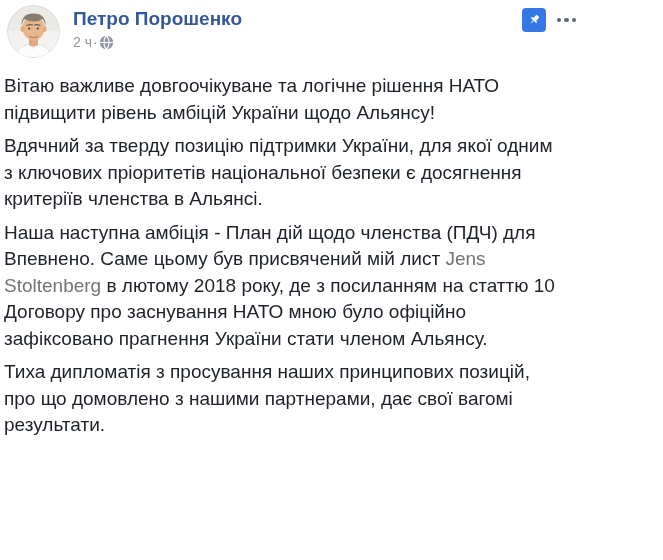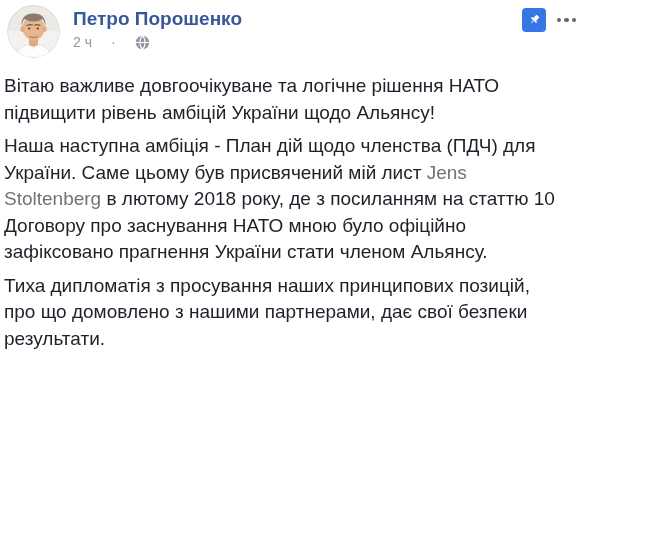--- a/index.html
+++ b/index.html
@@ -43,21 +43,21 @@
     color: #365899;
     font-size: 19px;
     font-weight: bold;
     line-height: 24px;
     text-decoration: none;
     cursor: pointer;
   }
   .meta {
     display: flex;
     align-items: center;
-    gap: 19px;
+    gap: 1px;
     margin-top: 3px;
     color: #90949c;
     font-size: 14px;
     line-height: 17px;
   }
   .meta .timestamp { cursor: pointer; }
   .globe { display: inline-flex; align-items: center; }
   .header-actions {
     position: absolute;
     right: 7px;
@@ -172,17 +172,18 @@
         <span class="dot"></span>
         <span class="dot"></span>
         <span class="dot"></span>
       </div>
     </div>
 
   </div>
 
   <div class="body">
     <p>Вітаю важливе довгоочікуване та логічне рішення НАТО підвищити рівень амбіцій України щодо Альянсу!</p>
-    <p><span>Наша наступна амбіція - План дій щодо членства (ПДЧ) для України. Саме цьому був присвячений мій лист </span><a class="inline-link">Jens Stoltenberg</a><span> в лютому 2018 року, де з посиланням на статтю 10 Договору про заснування НАТО мною було офіційно зафіксовано прагнення України стати членом Альянсу.</span></p>
-    <p>Тиха дипломатія з просування наших принципових позицій, про що домовлено з нашими партнерами, дає свої безпеки результати.</p>
+    <p>Вдячний за тверду позицію підтримки України, для якої одним з ключових пріоритетів національної безпеки є досягнення критеріїв членства в Альянсі.</p>
+    <p><span>Наша наступна амбіція - План дій щодо членства (ПДЧ) для Впевнено. Саме цьому був присвячений мій лист </span><a class="inline-link">Jens Stoltenberg</a><span> в лютому 2018 року, де з посиланням на статтю 10 Договору про заснування НАТО мною було офіційно зафіксовано прагнення України стати членом Альянсу.</span></p>
+    <p>Тиха дипломатія з просування наших принципових позицій, про що домовлено з нашими партнерами, дає свої вагомі результати.</p>
   </div>
 
 </div>
 
 </body></html>

